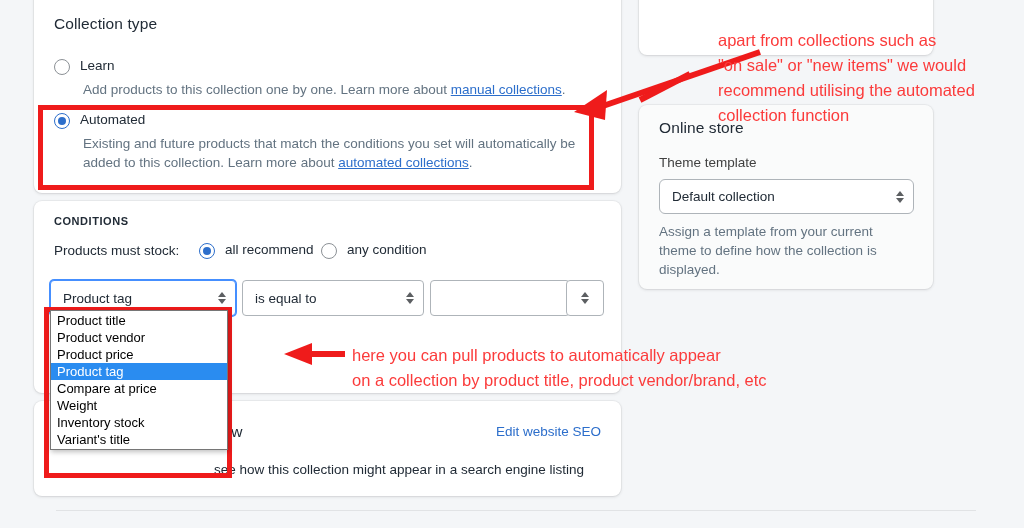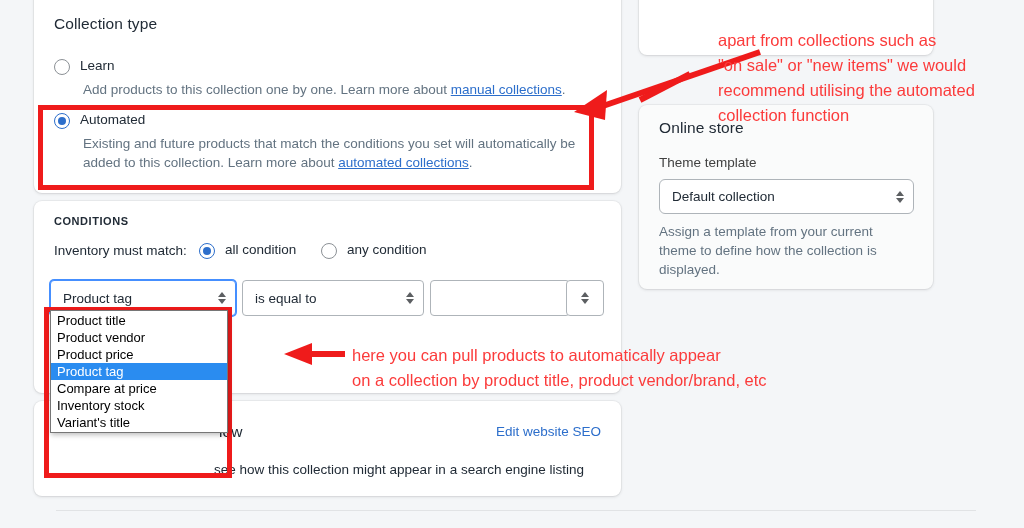--- a/index.html
+++ b/index.html
@@ -122,25 +122,25 @@
       <span class="radio-label">Automated</span>
     </div>
     <div class="sub-txt" style="position:absolute;left:49px;top:150px;width:516px;">
       <span>Existing and future products that match the conditions you set will automatically be added to this collection. Learn more about </span><a class="link" href="#">automated collections</a><span>.</span>
     </div>
   </div>
 
   <div class="card" id="card-conditions">
     <div class="section-label" style="position:absolute;left:20px;top:14px;">CONDITIONS</div>
 
-    <div class="body-txt" style="position:absolute;left:20px;top:42px;">Inventory must match:</div>
+    <div class="body-txt" style="position:absolute;left:20px;top:42px;">Products must stock:</div>
 
     <div class="radio-row" style="position:absolute;left:165px;top:41px;">
       <span class="radio on"></span>
-      <span class="radio-label">all condition</span>
+      <span class="radio-label">all recommend</span>
     </div>
 
     <div class="radio-row" style="position:absolute;left:287px;top:41px;">
       <span class="radio"></span>
       <span class="radio-label">any condition</span>
     </div>
 
     <div class="sel focused" style="position:absolute;left:16px;top:79px;width:186px;height:36px;">
       <span>Product tag</span>
       <span class="caret">
@@ -189,20 +189,21 @@
     </div>
     <div class="sub-txt" style="position:absolute;left:20px;top:117px;width:238px;">Assign a template from your current theme to define how the collection is displayed.</div>
   </div>
 
   <div id="dropdown-list">
       <div class="opt">Product title</div>
       <div class="opt">Product vendor</div>
       <div class="opt">Product price</div>
       <div class="opt selected">Product tag</div>
       <div class="opt">Compare at price</div>
+      <div class="opt">Weight</div>
       <div class="opt">Inventory stock</div>
       <div class="opt">Variant's title</div>
     </div>
 
   <div class="ann-box" style="left:38px;top:105px;width:556px;height:85px;"></div>
   <div class="ann-box" style="left:44px;top:307px;width:188px;height:171px;"></div>
 
   <svg class="ann-svg" viewBox="0 0 1024 528" xmlns="http://www.w3.org/2000/svg">
 
     <g>

